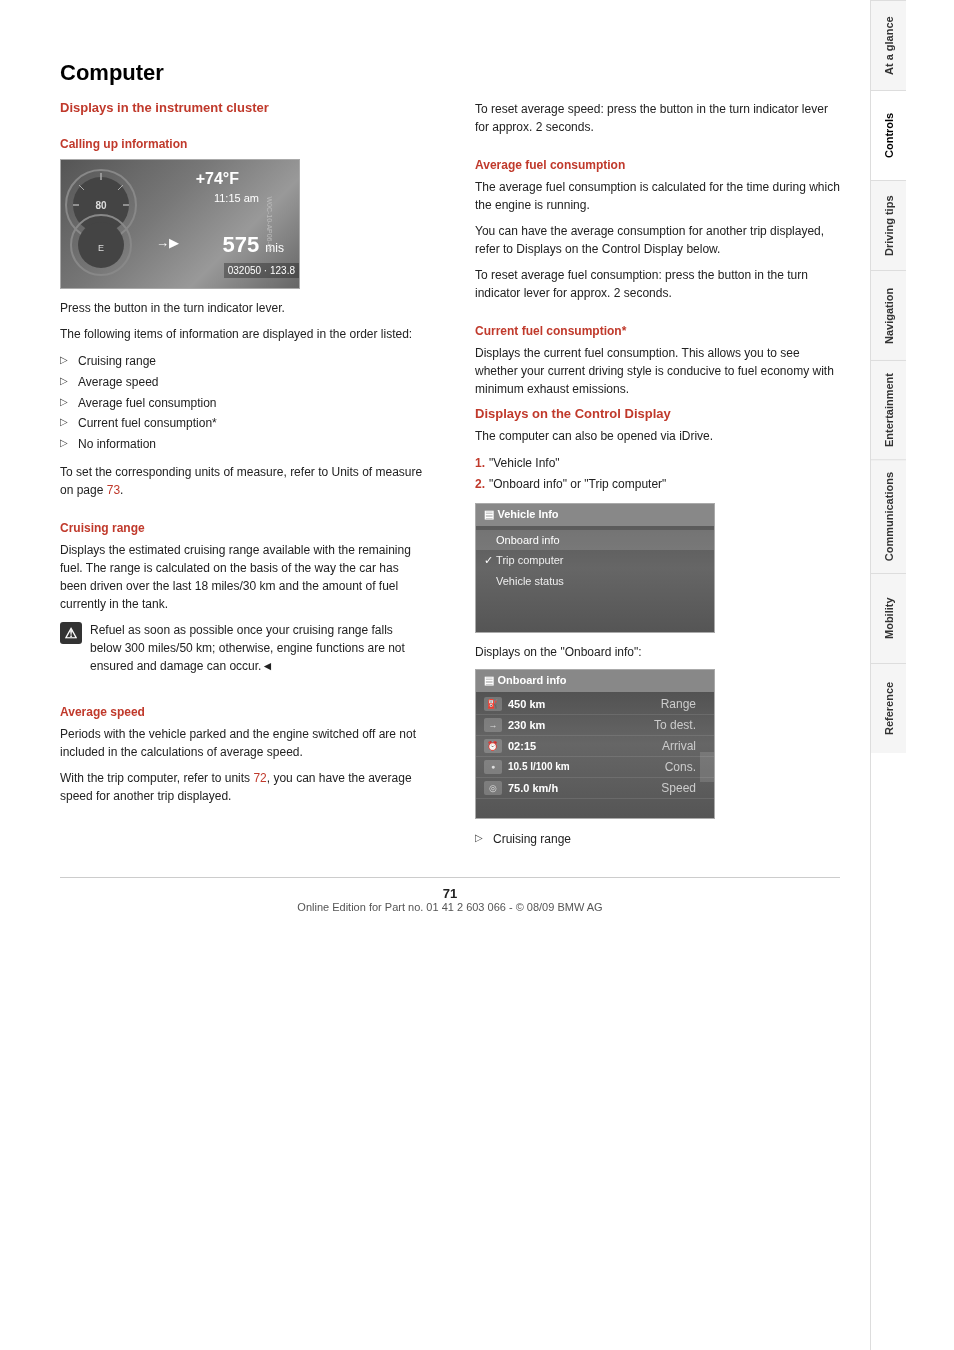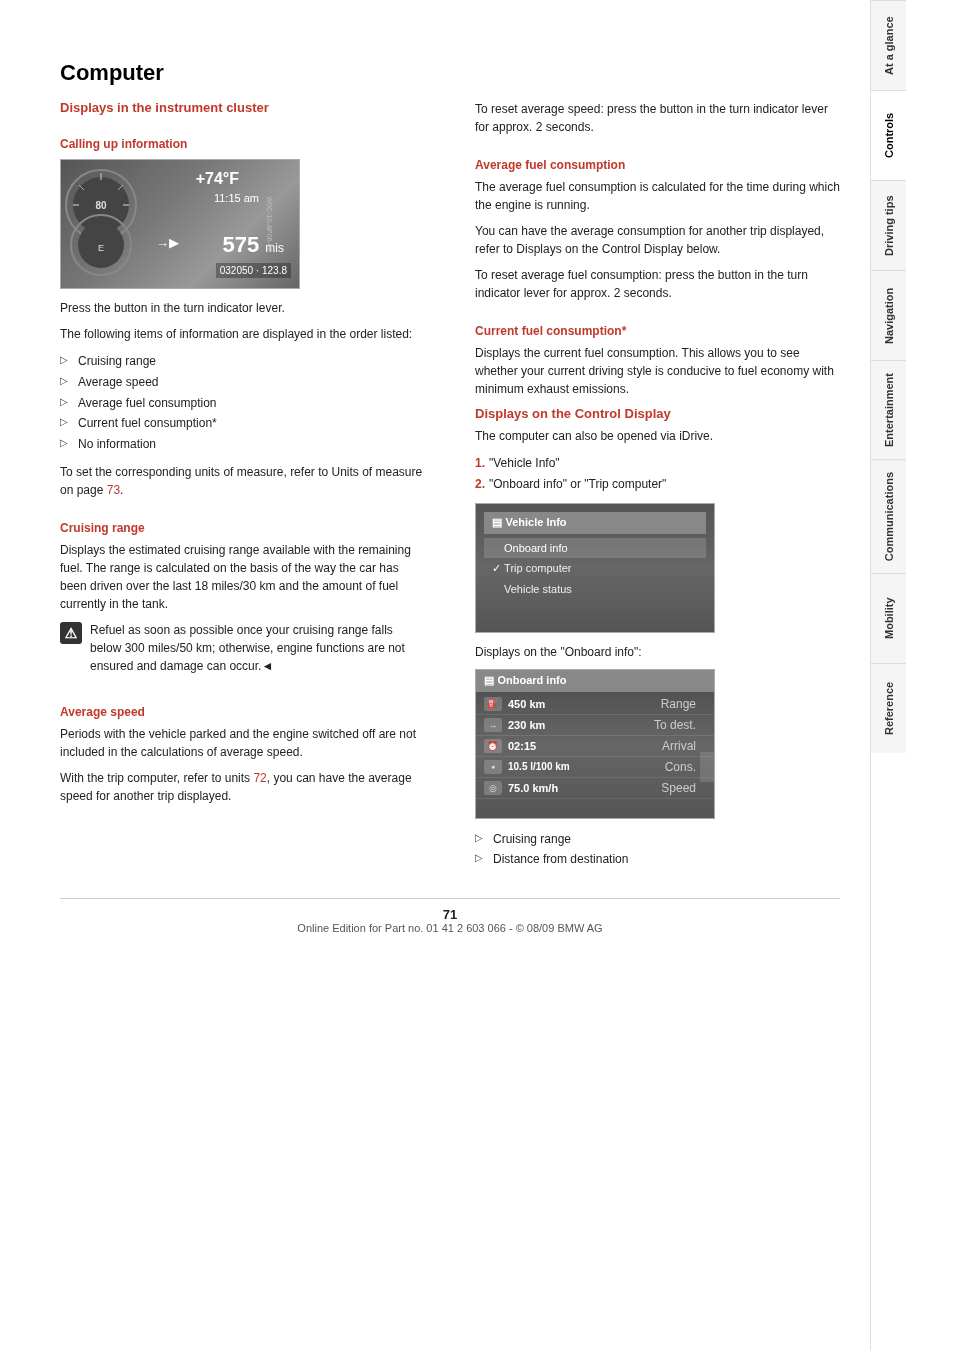--- a/index.html
+++ b/index.html
@@ -182,21 +182,20 @@
       margin: 8px 0 10px 0;
       border: 1px solid #aaa;
       position: relative;
       overflow: hidden;
     }
 
     .vehicle-info-inner {
       width: 100%;
       height: 100%;
       background: linear-gradient(to bottom, #555 0%, #666 50%, #555 100%);
-      padding: 8px;
     }
 
     .menu-bar {
       background: #888;
       height: 22px;
       display: flex;
       align-items: center;
       padding: 0 8px;
       margin-bottom: 4px;
     }
@@ -368,21 +367,21 @@
               11:15 am
             </div>
 
             <div style="position:absolute;bottom:38px;left:95px;color:#fff;font-size:13px;display:flex;align-items:center;gap:4px;">
               <span>→▶</span>
             </div>
             <div style="position:absolute;bottom:30px;right:15px;color:#fff;font-size:22px;font-weight:bold;">
               575 <span style="font-size:12px;font-weight:normal;">mis</span>
             </div>
 
-            <div style="position:absolute;bottom:10px;right:8px;color:#fff;font-size:10px;background:rgba(0,0,0,0.3);padding:2px 4px;">
+            <div style="position:absolute;bottom:10px;right:0;color:#fff;font-size:10px;background:rgba(0,0,0,0.3);padding:2px 4px;">
               032050 · 123.8
             </div>
 
             <div style="position:absolute;right:2px;top:50%;transform:translateY(-50%) rotate(90deg);font-size:7px;color:#bbb;white-space:nowrap;">
               W0C-10-AP06-68
             </div>
           </div>
         </div>
 
         <p>Press the button in the turn indicator lever.</p>
@@ -481,21 +480,20 @@
             <div class="onboard-row">
               <div class="onboard-icon">◎</div>
               <span class="onboard-value">75.0 km/h</span>
               <span class="onboard-label">Speed</span>
             </div>
           </div>
         </div>
 
         <ul class="arrow-list">
           <li>Cruising range</li>
-          <li>Distance from destination</li>
         </ul>
 
       </div>
     </div>
 
     <div class="page-footer">
       <div class="page-number">71</div>
       <div>Online Edition for Part no. 01 41 2 603 066 - © 08/09 BMW AG</div>
     </div>
 

